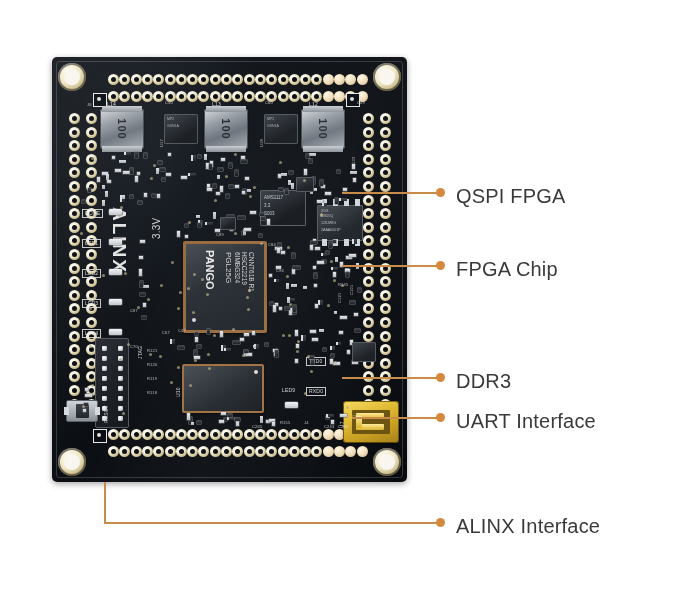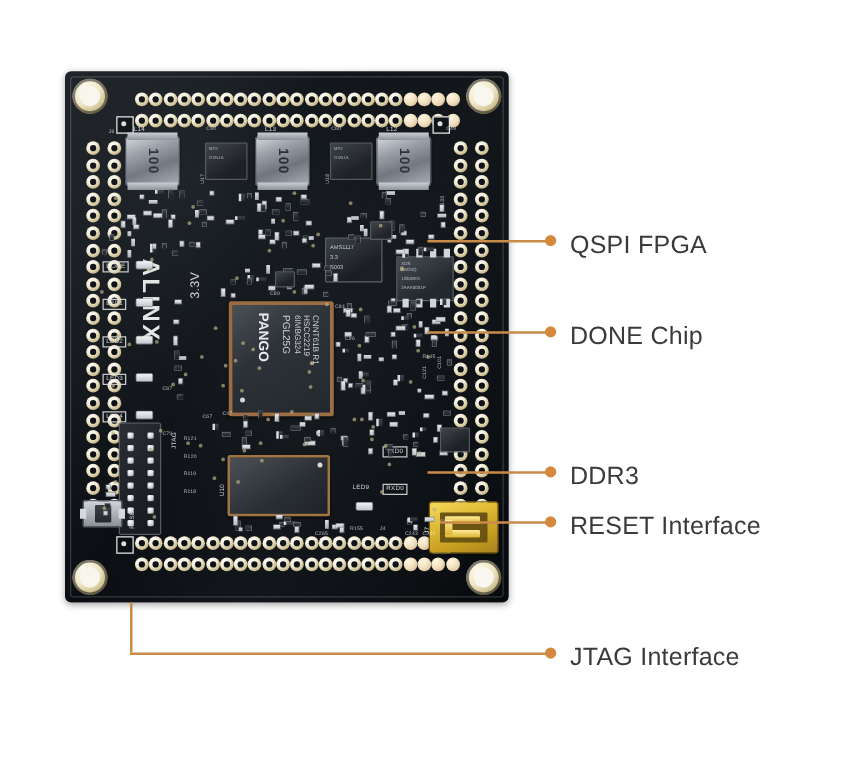--- a/index.html
+++ b/index.html
@@ -1131,26 +1131,26 @@
         <div style="position: absolute; width: 3px; height: 3px; border-radius: 50%; background: rgb(185, 173, 132); left: 294.1px; top: 349.4px; opacity: 0.7;"></div>
       </div>
   </div>
 
   <div id="callouts">
       <div class="leader" style="left: 342px; top: 192px; width: 98px; height: 1.5px;"></div>
       <div class="ldot" style="left: 436px; top: 188px; background: rgb(212, 137, 60);"></div>
       <div class="clabel" style="left: 456px; top: 185px;">QSPI FPGA</div>
       <div class="leader" style="left: 342px; top: 265px; width: 98px; height: 1.5px;"></div>
       <div class="ldot" style="left: 436px; top: 261px; background: rgb(212, 137, 60);"></div>
-      <div class="clabel" style="left: 456px; top: 258px;">DONE Chip</div>
+      <div class="clabel" style="left: 456px; top: 258px;">FPGA Chip</div>
       <div class="leader" style="left: 342px; top: 377px; width: 98px; height: 1.5px;"></div>
       <div class="ldot" style="left: 436px; top: 373px; background: rgb(212, 137, 60);"></div>
       <div class="clabel" style="left: 456px; top: 370px;">DDR3</div>
       <div class="leader" style="left: 352px; top: 417px; width: 88px; height: 1.5px;"></div>
       <div class="ldot" style="left: 436px; top: 413px; background: rgb(212, 137, 60);"></div>
-      <div class="clabel" style="left: 456px; top: 410px;">RESET Interface</div>
+      <div class="clabel" style="left: 456px; top: 410px;">UART Interface</div>
       <div class="leader" style="left: 104px; top: 482px; width: 1.5px; height: 40px;"></div>
       <div class="leader" style="left: 104px; top: 522px; width: 336px; height: 1.5px;"></div>
       <div class="ldot" style="left: 436px; top: 518px; background: rgb(212, 137, 60);"></div>
-      <div class="clabel" style="left: 456px; top: 515px;">JTAG Interface</div>
+      <div class="clabel" style="left: 456px; top: 515px;">ALINX Interface</div>
     </div>
 
 </div>
 
 </body></html>

